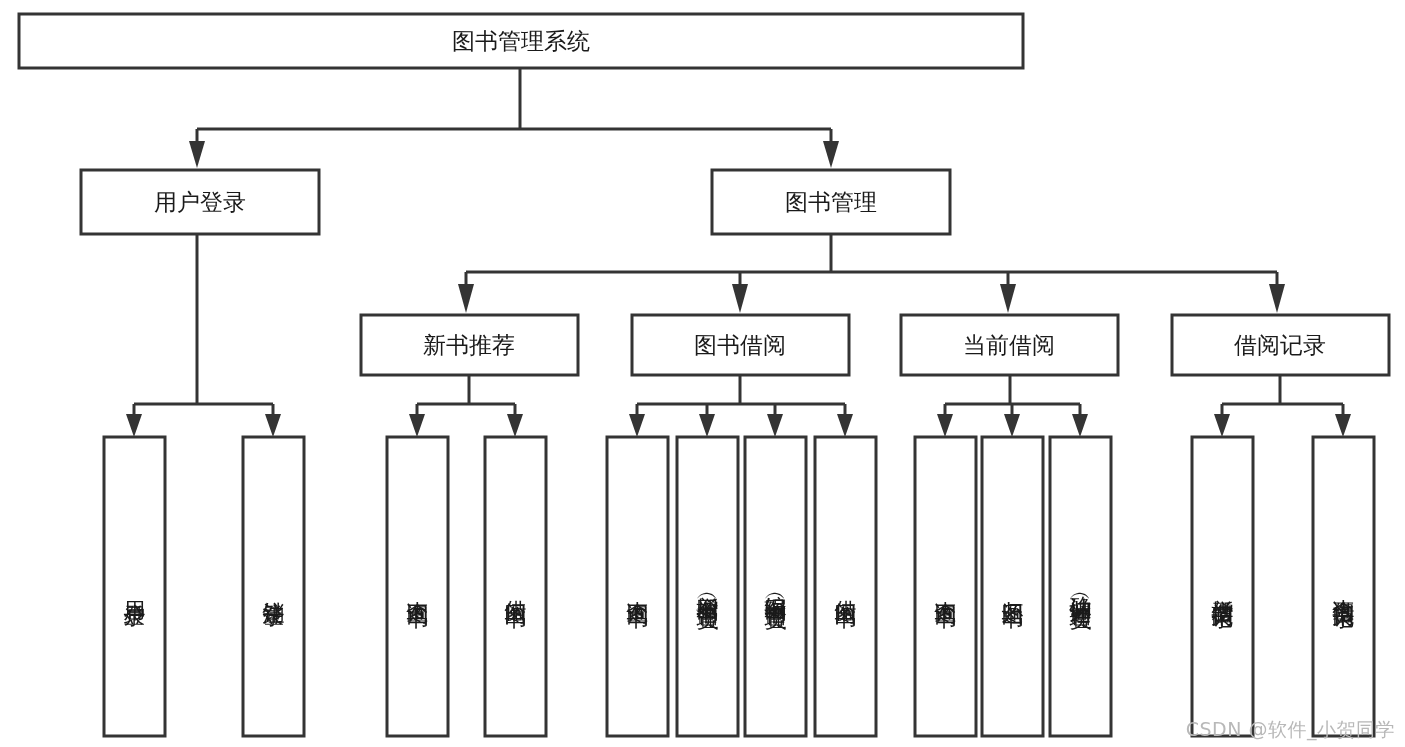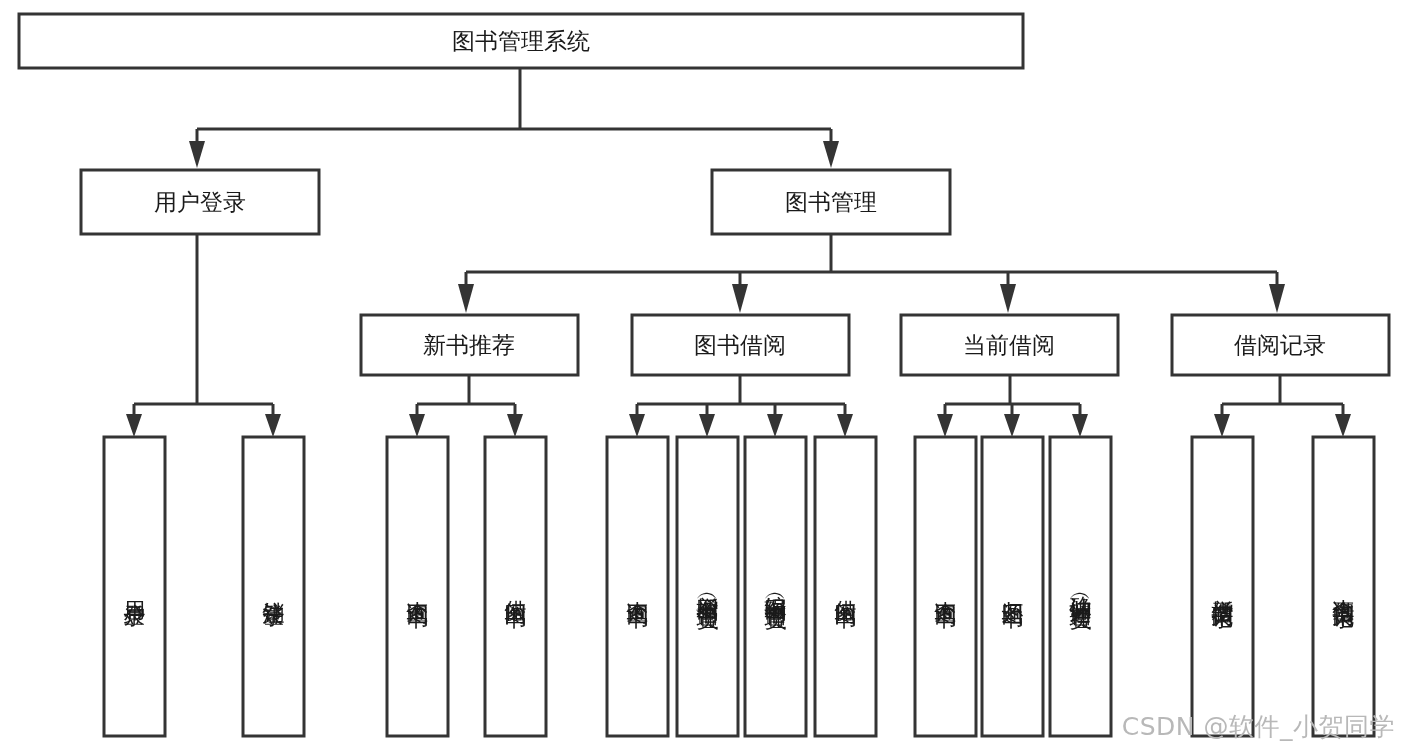--- a/index.html
+++ b/index.html
@@ -63,21 +63,21 @@
     color: #1a1a1a;
     letter-spacing: 2px;
     white-space: nowrap;
     pointer-events: none;
   }
   .watermark {
     position: absolute;
     right: 10px;
     bottom: 4px;
     font-family: "DejaVu Sans", "Liberation Sans", sans-serif;
-    font-size: 25px;
+    font-size: 19px;
     color: #b8b8b8;
     white-space: nowrap;
     letter-spacing: 0.5px;
   }
 </style>
 </head>
 <body>
 
 <div id="diagram-root">
 

